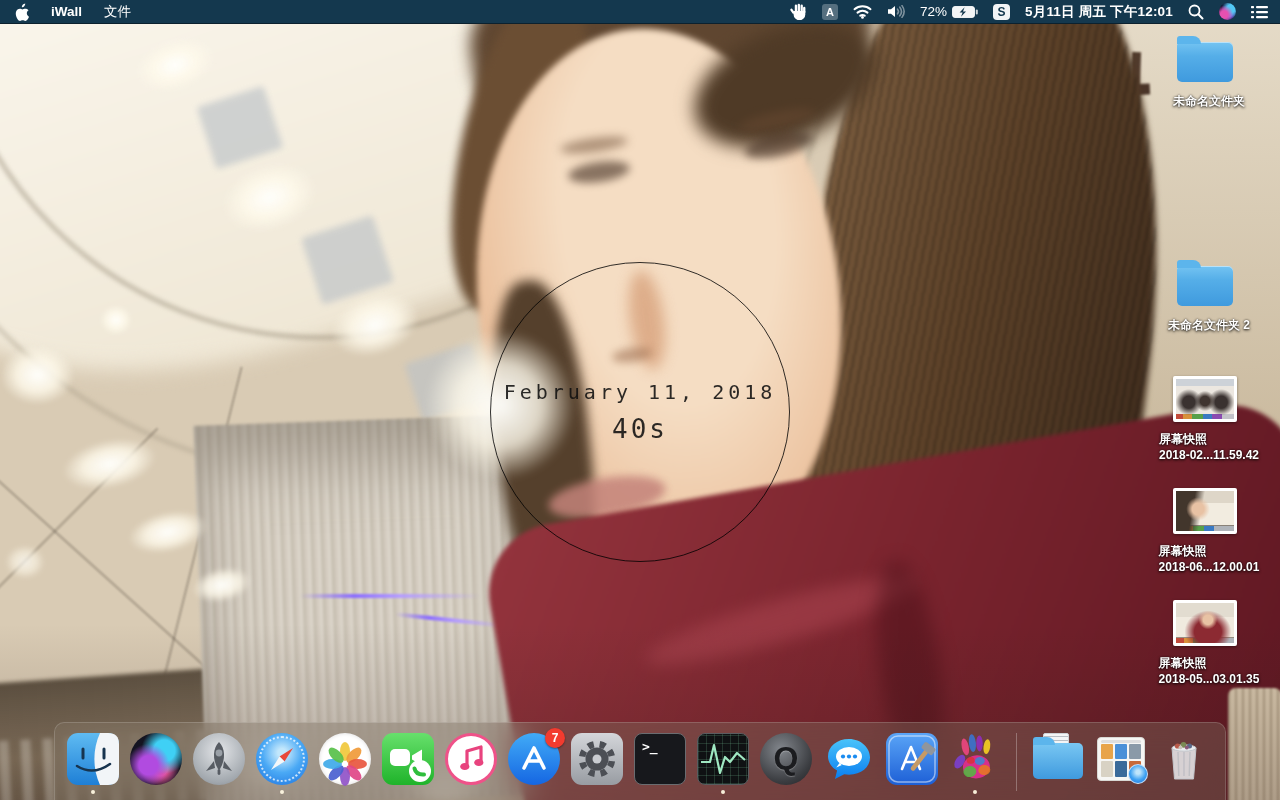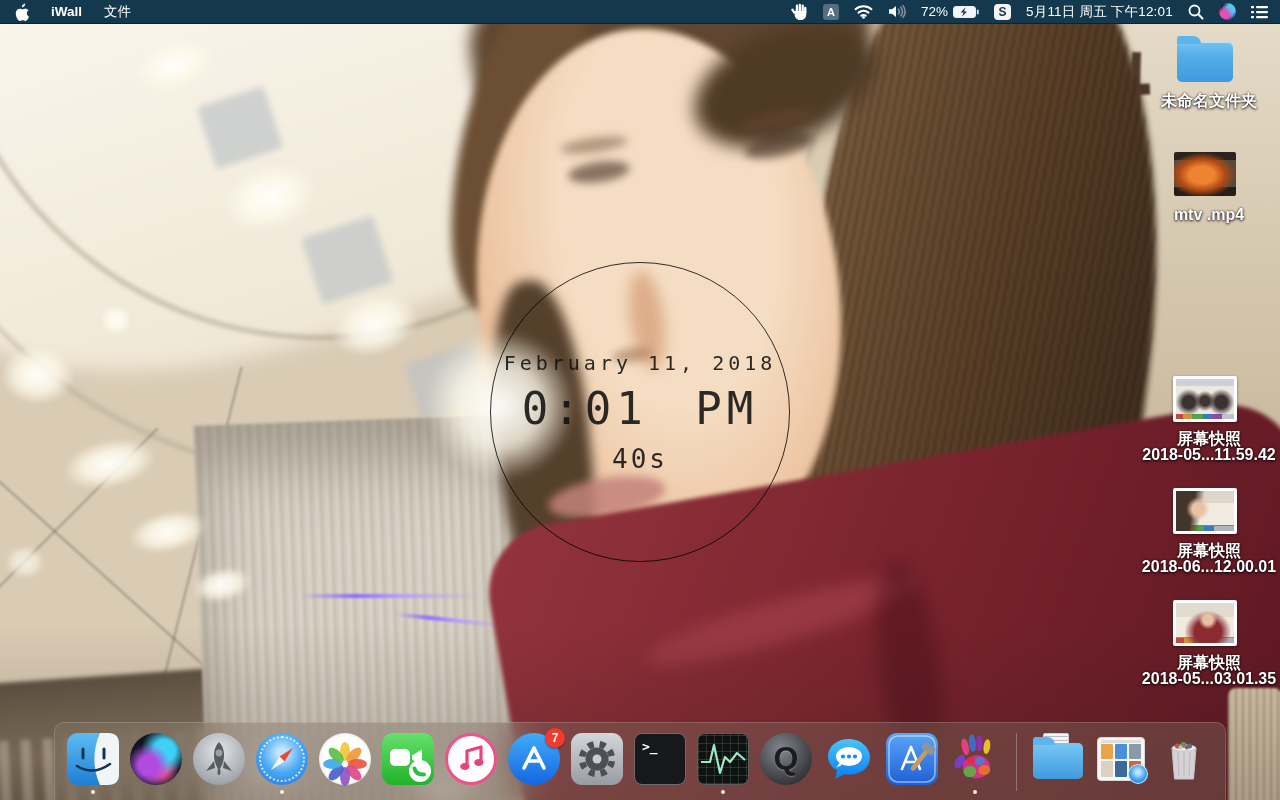--- a/index.html
+++ b/index.html
@@ -78,30 +78,30 @@
     display:flex; align-items:center; justify-content:space-between;
     color:#fff; font-size:13.5px; }
   .mb-left { display:flex; align-items:center; gap:22px; padding-left:14px; }
   .mb-right { display:flex; align-items:center; gap:15px; padding-right:12px; }
   .mb-item { display:flex; align-items:center; height:24px; cursor:default; }
   .mb-appname { font-weight:bold; }
   .input-box { width:16px; height:16px; border-radius:3px; background:rgba(255,255,255,.28);
     display:flex; align-items:center; justify-content:center; font-size:11px; font-weight:bold; }
   .proxy-box { width:17px; height:16px; border-radius:4px; background:#f2f4f6; color:#14384e;
     display:flex; align-items:center; justify-content:center; font-size:12px; font-weight:bold; }
-  .mb-date { font-weight:400; letter-spacing:.2px; }
+  .mb-date { font-weight:700; letter-spacing:.2px; }
   .siri-mini { width:17px; height:17px; border-radius:50%;
     background:radial-gradient(circle at 30% 68%,#e750b0 0 22%,rgba(0,0,0,0) 55%),
                radial-gradient(circle at 72% 32%,#52c8f5 0 24%,rgba(0,0,0,0) 58%),
                radial-gradient(circle at 55% 60%,#7a5df0 0 26%,rgba(0,0,0,0) 62%),#101030; }
 
   
   .desktop-icons { position:absolute; right:4px; top:0; width:142px; height:800px; z-index:10; }
   .dicon { position:absolute; left:0; width:142px; display:flex; flex-direction:column; align-items:center; cursor:default; }
-  .dlabel { margin-top:11px; font-size:16px; font-weight:bold; color:#fff; text-align:center; line-height:16px;
+  .dlabel { margin-top:11px; font-size:12px; font-weight:bold; color:#fff; text-align:left; line-height:16px;
     text-shadow:0 1px 3px rgba(0,0,0,.9),0 0 2px rgba(0,0,0,.6); white-space:nowrap;margin-left:8px; }
   .dfolder { position:relative; width:56px; height:40px; margin-top:8px; border-radius:3px 5px 5px 5px;
     background:linear-gradient(180deg,#74c4f2 0%,#55aee8 35%,#3f9ade 100%);
     box-shadow:inset 0 1px 0 rgba(255,255,255,.5); }
   .dfolder::before { content:""; position:absolute; top:-6px; left:0; width:24px; height:8px;
     border-radius:3px 8px 0 0; background:#5cb5ec; }
   .thumb { width:64px; height:46px; border-radius:2px; }
   .thumb-video { width:62px; height:44px; border-radius:2px;
     background:radial-gradient(ellipse at 45% 52%,#ef8430 0 26%,#b04a15 48%,rgba(40,28,20,0) 70%),
       linear-gradient(180deg,#2a221c 0 18%,#57483c 18% 80%,#241d18 80%);
@@ -329,38 +329,37 @@
             <rect x="0" y="11" width="3" height="2.2" rx="0.6"></rect>
             <rect x="5" y="11" width="12" height="2.2" rx="1"></rect>
           </g>
         </svg>
     </div>
   </div>
 </div>
 
 <div class="clock-widget">
   <div class="cw-date">February 11, 2018</div>
-  <div class="cw-time">0:01 PM</div>
   <div class="cw-secs">40s</div>
 </div>
 
 <div class="desktop-icons">
   <div class="dicon" style="top:34px;">
     <div class="dfolder"></div>
     <div class="dlabel">未命名文件夹</div>
   </div>
-  <div class="dicon" style="top:152px;">
-    <div class="thumb-video"></div>
-    <div class="dlabel">mtv .mp4</div>
+  <div class="dicon" style="top:258px;">
+    <div class="dfolder"></div>
+    <div class="dlabel">未命名文件夹 2</div>
   </div>
   <div class="dicon" style="top:376px;">
     <div class="thumb thumb-shot shot1"></div>
     <div class="dlabel" style="margin-top:9px;">
       <div>屏幕快照</div>
-      <div>2018-05...11.59.42</div>
+      <div>2018-02...11.59.42</div>
     </div>
   </div>
   <div class="dicon" style="top:488px;">
     <div class="thumb thumb-shot shot2"></div>
     <div class="dlabel" style="margin-top:9px;">
       <div>屏幕快照</div>
       <div>2018-06...12.00.01</div>
     </div>
   </div>
   <div class="dicon" style="top:600px;">

